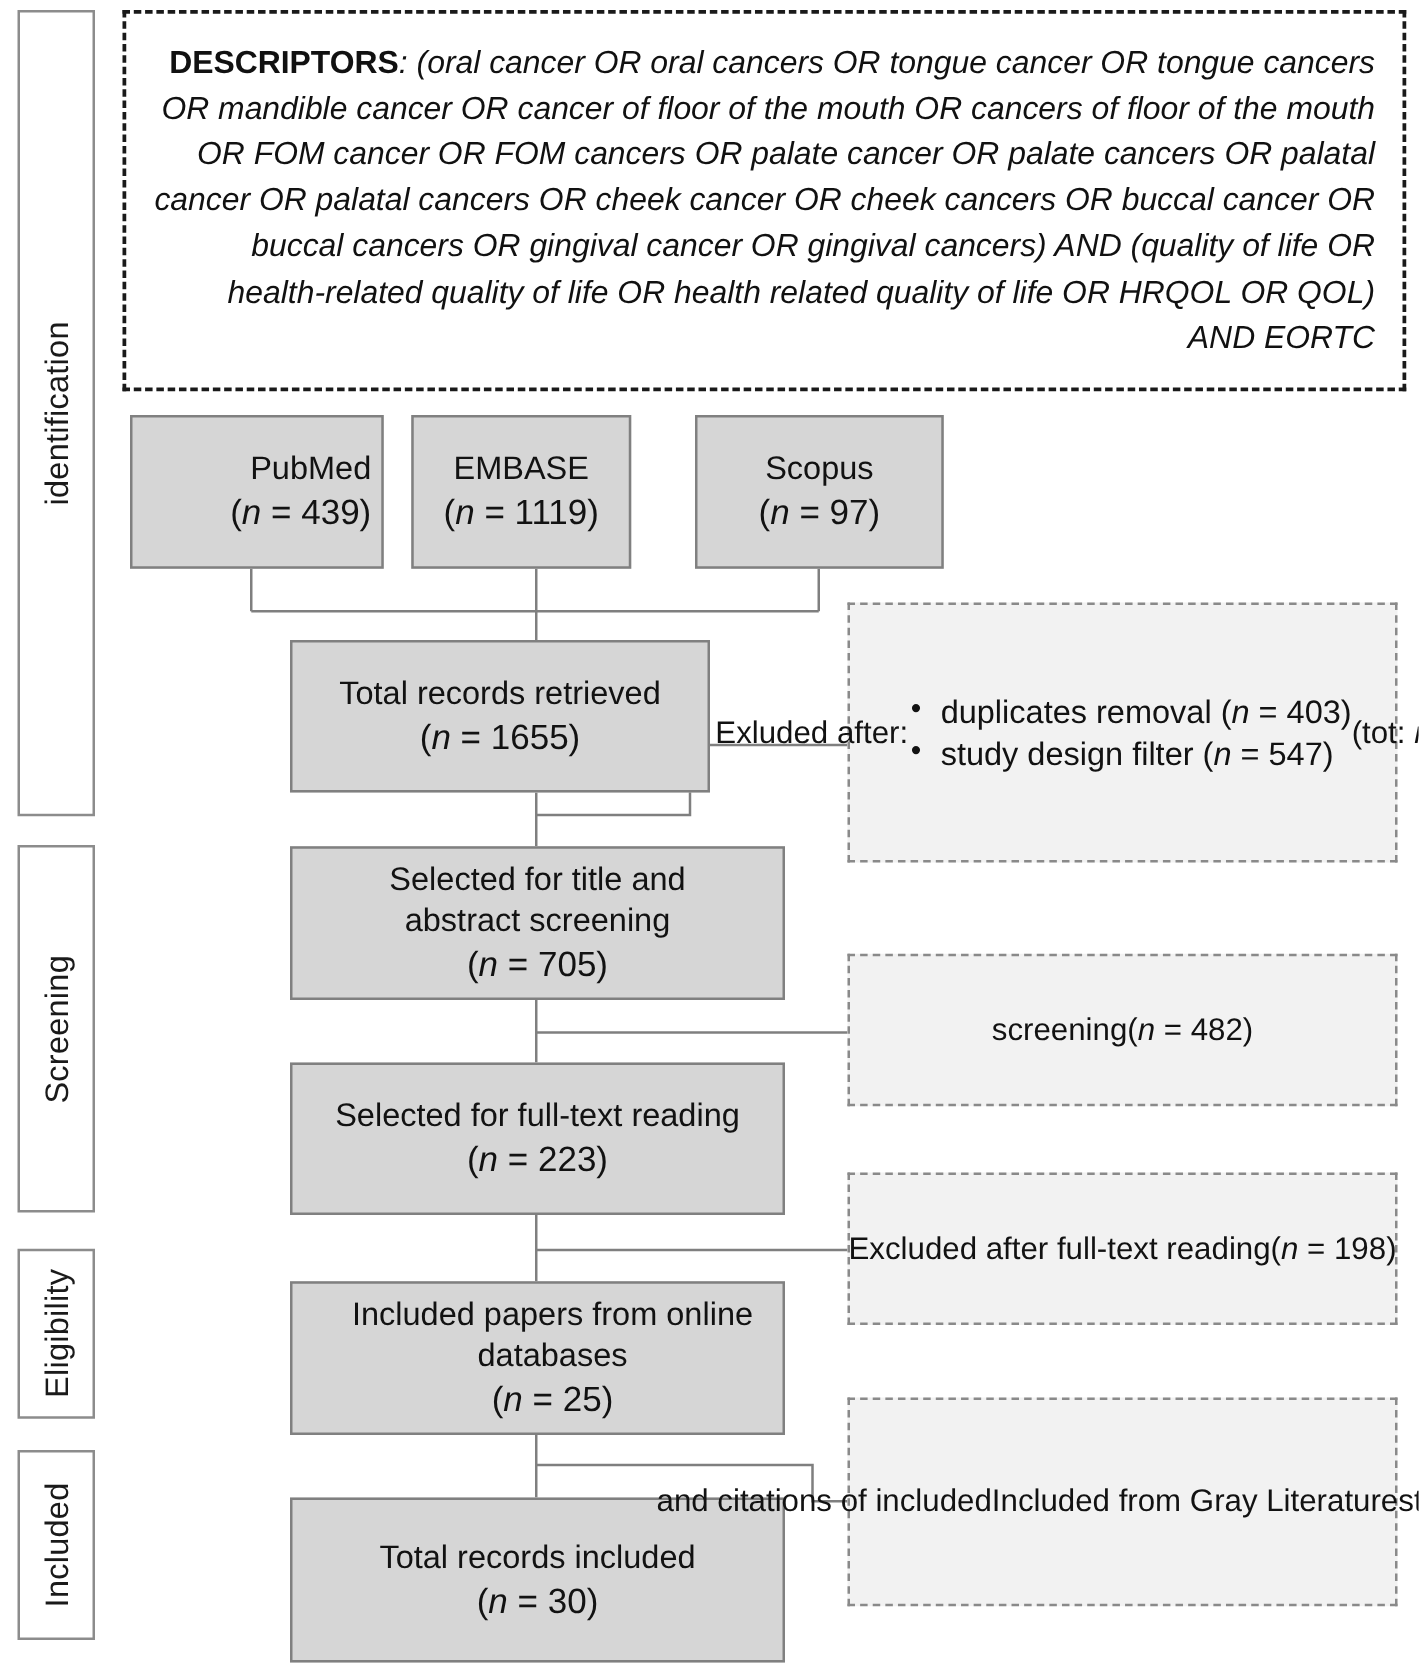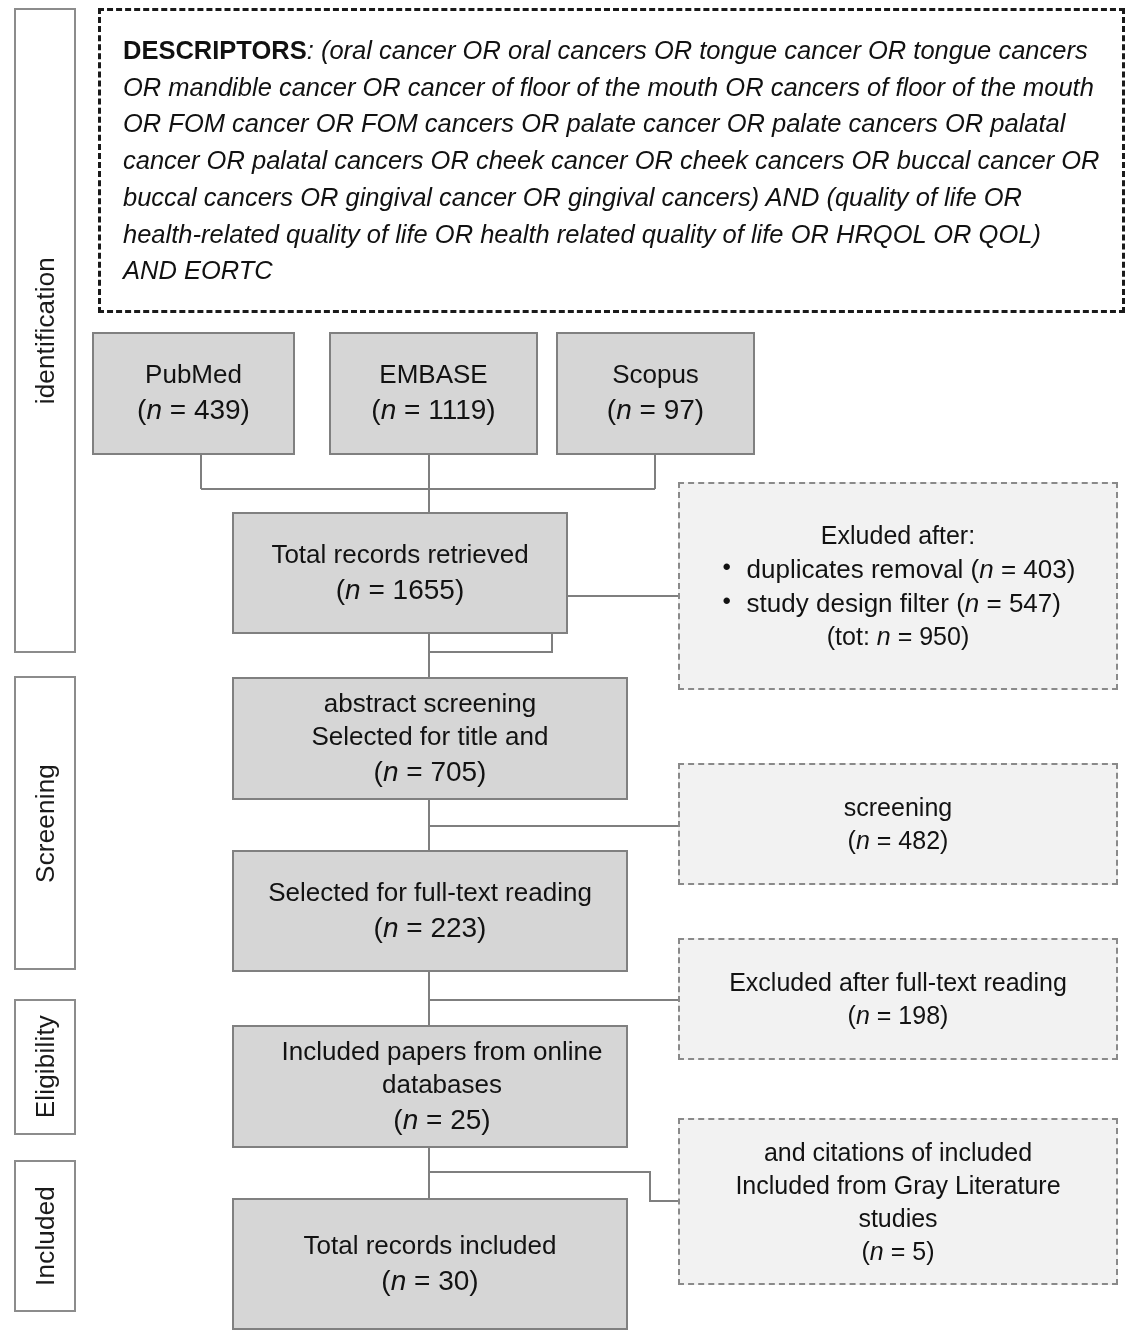--- a/index.html
+++ b/index.html
@@ -61,21 +61,21 @@
     border: 3px dashed #1a1a1a;
     background: #ffffff;
     display: flex;
     align-items: center;
     justify-content: center;
     padding: 6px 22px;
   }
   #descriptor-text {
     font-size: 25.5px;
     line-height: 1.44;
-    text-align: left;
+    text-align: right;
     color: #111111;
     font-style: italic;
   }
   #descriptor-text .lead {
     font-weight: bold;
     font-style: normal;
   }
 
   
   .flow-box {
@@ -103,21 +103,21 @@
     white-space: nowrap;
   }
 
   
   .side-box {
     position: absolute;
     box-sizing: border-box;
     border: 2px dashed #8a8a8a;
     background: #f2f2f2;
     display: flex;
-    flex-direction: column;
+    flex-direction: row;
     align-items: center;
     justify-content: center;
     padding: 4px 10px;
     text-align: center;
   }
   .side-box .line {
     font-size: 25px;
     line-height: 1.32;
     color: #121212;
     white-space: nowrap;
@@ -185,41 +185,41 @@
     <span class="rail-text">Eligibility</span>
   </div>
   <div class="stage-rail" style="left:14px; top:1160px; width:62px; height:152px;">
     <span class="rail-text">Included</span>
   </div>
 
   <div id="descriptor-box">
     <div id="descriptor-text"><span class="lead">DESCRIPTORS</span><span>: (oral cancer OR oral cancers OR tongue cancer OR tongue cancers OR mandible cancer OR cancer of floor of the mouth OR cancers of floor of the mouth OR FOM cancer OR FOM cancers OR palate cancer OR palate cancers OR palatal cancer OR palatal cancers OR cheek cancer OR cheek cancers OR buccal cancer OR buccal cancers OR gingival cancer OR gingival cancers) AND (quality of life OR health-related quality of life OR health related quality of life OR HRQOL OR QOL) AND EORTC</span></div>
   </div>
 
-  <div class="flow-box" style="left:92px; top:332px; width:203px; height:123px;">
+  <div class="flow-box" style="left:104px; top:332px; width:203px; height:123px;align-items:flex-end;">
     <div class="line">PubMed</div>
     <div class="count">(<span class="ital">n</span> = 439)</div>
   </div>
-  <div class="flow-box" style="left:329px; top:332px; width:209px; height:123px;">
+  <div class="flow-box" style="left:329px; top:332px; width:176px; height:123px;">
     <div class="line">EMBASE</div>
     <div class="count">(<span class="ital">n</span> = 1119)</div>
   </div>
   <div class="flow-box" style="left:556px; top:332px; width:199px; height:123px;">
     <div class="line">Scopus</div>
     <div class="count">(<span class="ital">n</span> = 97)</div>
   </div>
 
   <div class="flow-box" style="left:232px; top:512px; width:336px; height:122px;text-align:right;">
     <div class="line">Total records retrieved</div>
     <div class="count">(<span class="ital">n</span> = 1655)</div>
   </div>
 
   <div class="flow-box" style="left:232px; top:677px; width:396px; height:123px;">
+    <div class="line">Selected for title and</div>
     <div class="line">abstract screening</div>
-    <div class="line">Selected for title and</div>
     <div class="count">(<span class="ital">n</span> = 705)</div>
   </div>
 
   <div class="flow-box" style="left:232px; top:850px; width:396px; height:122px;">
     <div class="line">Selected for full-text reading</div>
     <div class="count">(<span class="ital">n</span> = 223)</div>
   </div>
 
   <div class="flow-box" style="left:232px; top:1025px; width:396px; height:123px;padding-left:32px;">
     <div class="line">Included papers from online</div>

